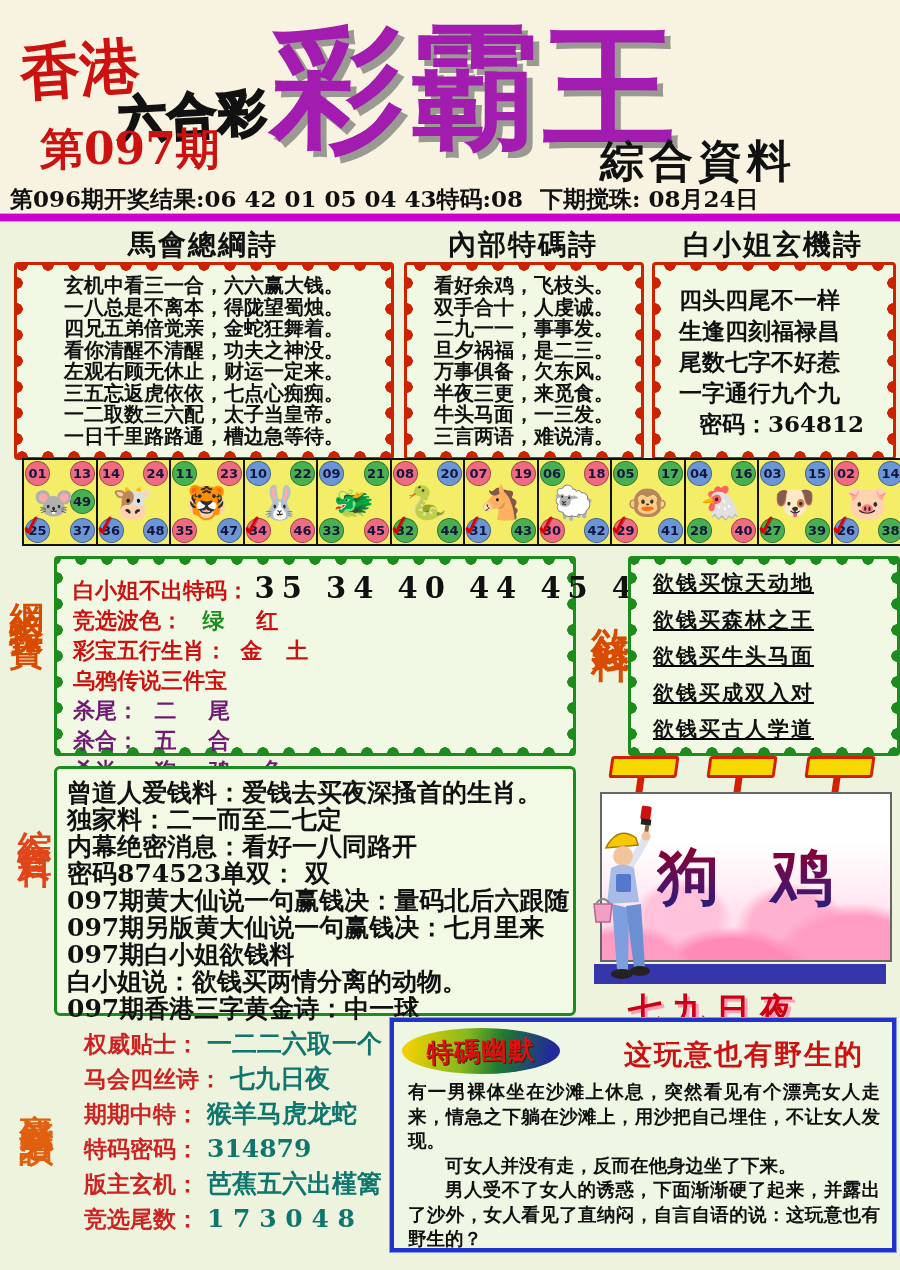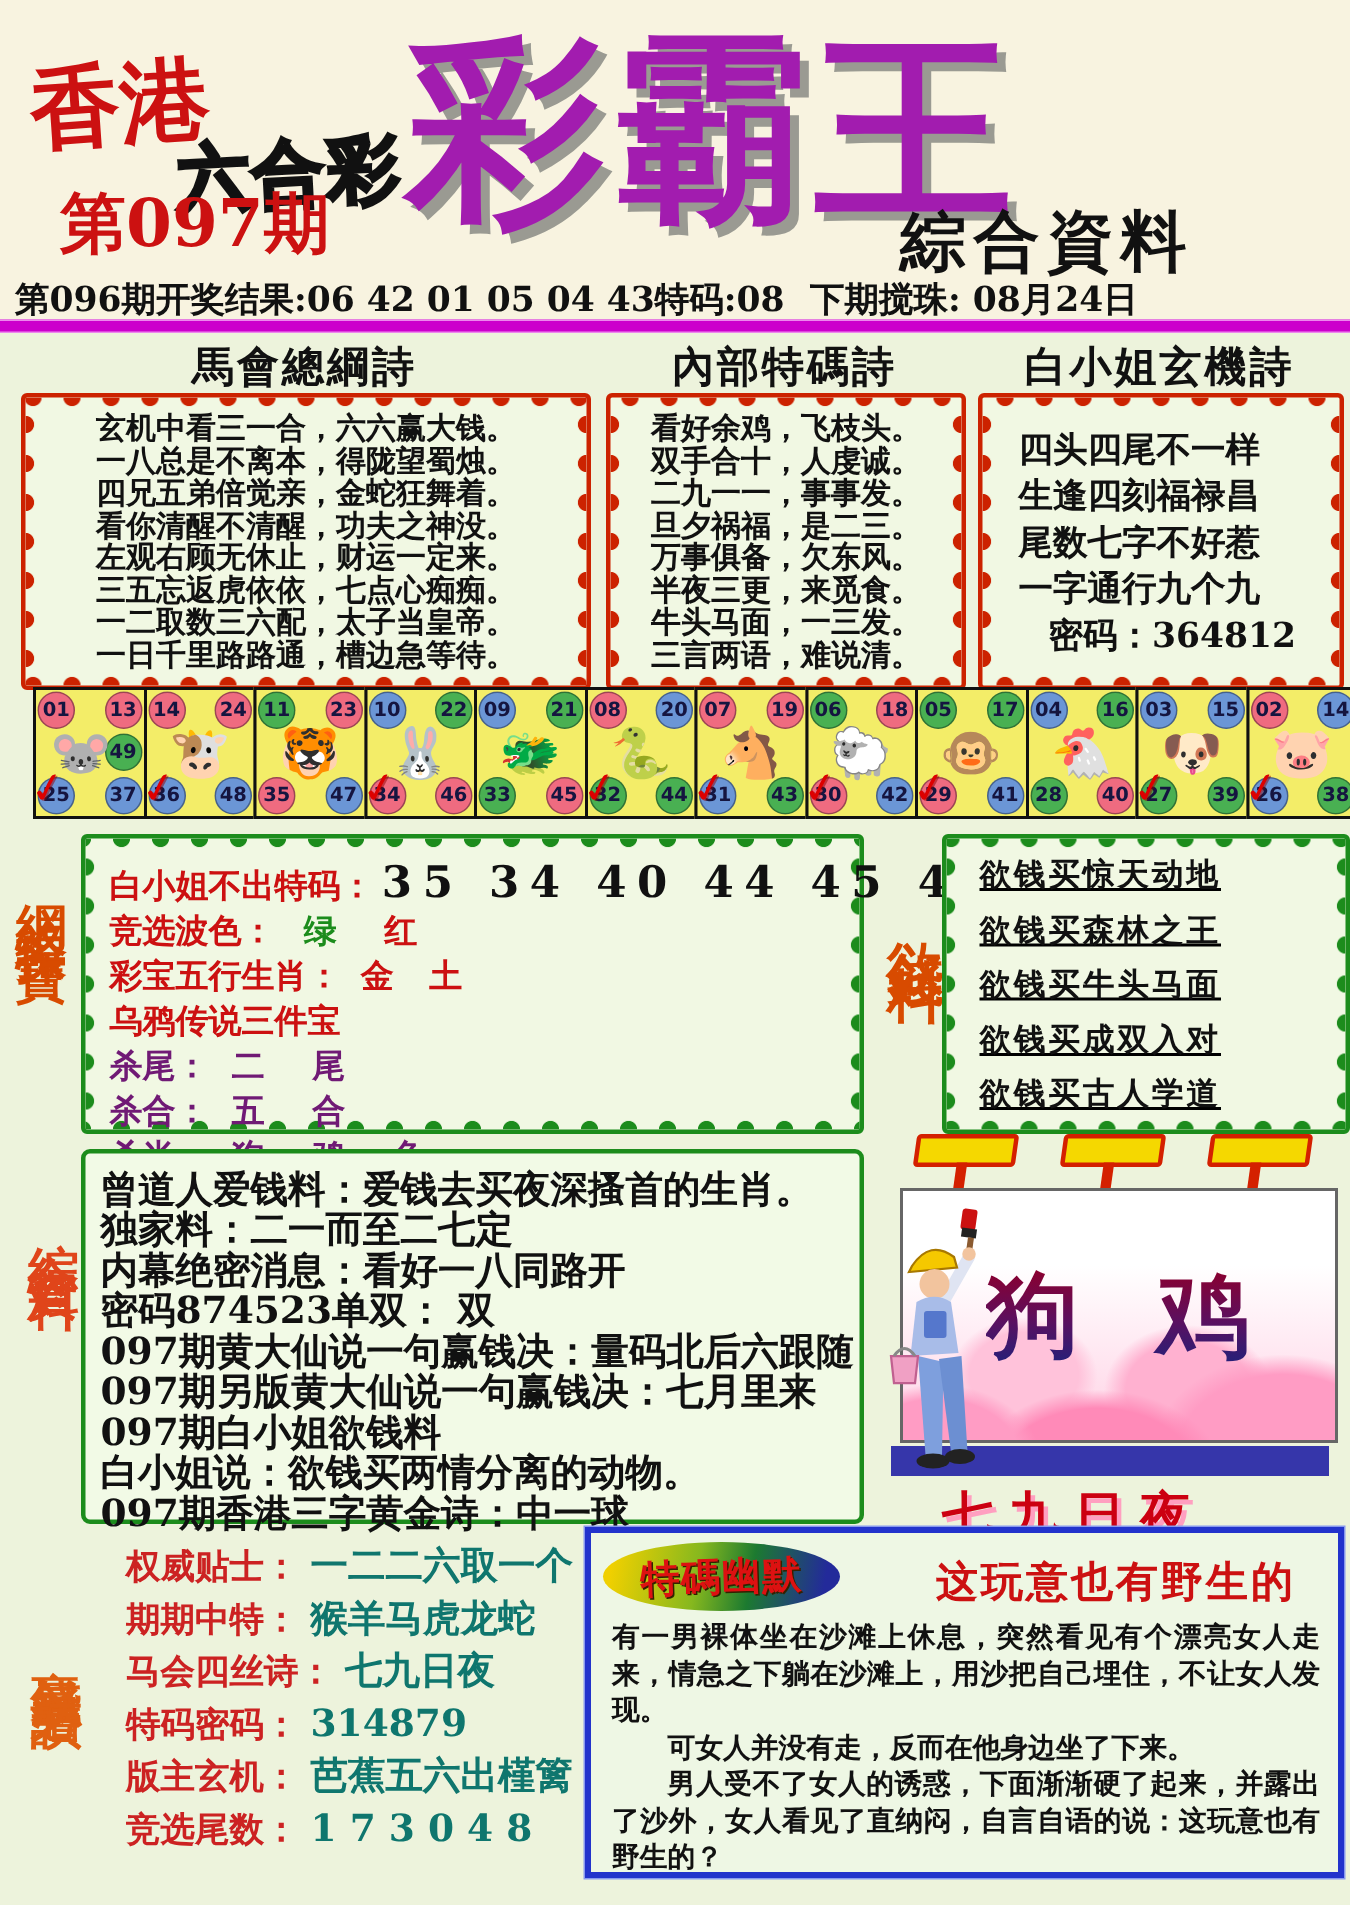--- a/index.html
+++ b/index.html
@@ -346,22 +346,22 @@
       <ellipse cx="44" cy="170" rx="11" ry="5" fill="#222"></ellipse>
       <ellipse cx="62" cy="167" rx="10" ry="5" fill="#222"></ellipse>
       <path d="M16 100 l18 0 l-2 18 l-14 0 z" fill="#f0a0c4" stroke="#c06090" stroke-width="1.5"></path>
       <path d="M18 100 q7 -10 14 0" fill="none" stroke="#888" stroke-width="2"></path>
     </svg>
   </div>
 
   <div class="vlabel vl-read">贏錢必讀</div>
   <div class="tips">
     <div class="tip-row"><span class="tip-label">权威贴士：</span><span class="tip-value">一二二六取一个</span></div>
+    <div class="tip-row"><span class="tip-label">马会四丝诗：</span><span class="tip-value">七九日夜</span></div>
     <div class="tip-row"><span class="tip-label">期期中特：</span><span class="tip-value">猴羊马虎龙蛇</span></div>
-    <div class="tip-row"><span class="tip-label">马会四丝诗：</span><span class="tip-value">七九日夜</span></div>
     <div class="tip-row"><span class="tip-label">特码密码：</span><span class="tip-value">314879</span></div>
     <div class="tip-row"><span class="tip-label">版主玄机：</span><span class="tip-value">芭蕉五六出槿篱</span></div>
     <div class="tip-row"><span class="tip-label">竞选尾数：</span><span class="tip-value">1 7 3 0 4 8</span></div>
   </div>
 
   <div class="humor">
     <div class="badge">
       <span>特碼幽默</span>
     </div>
     <div class="humor-title">这玩意也有野生的</div>

